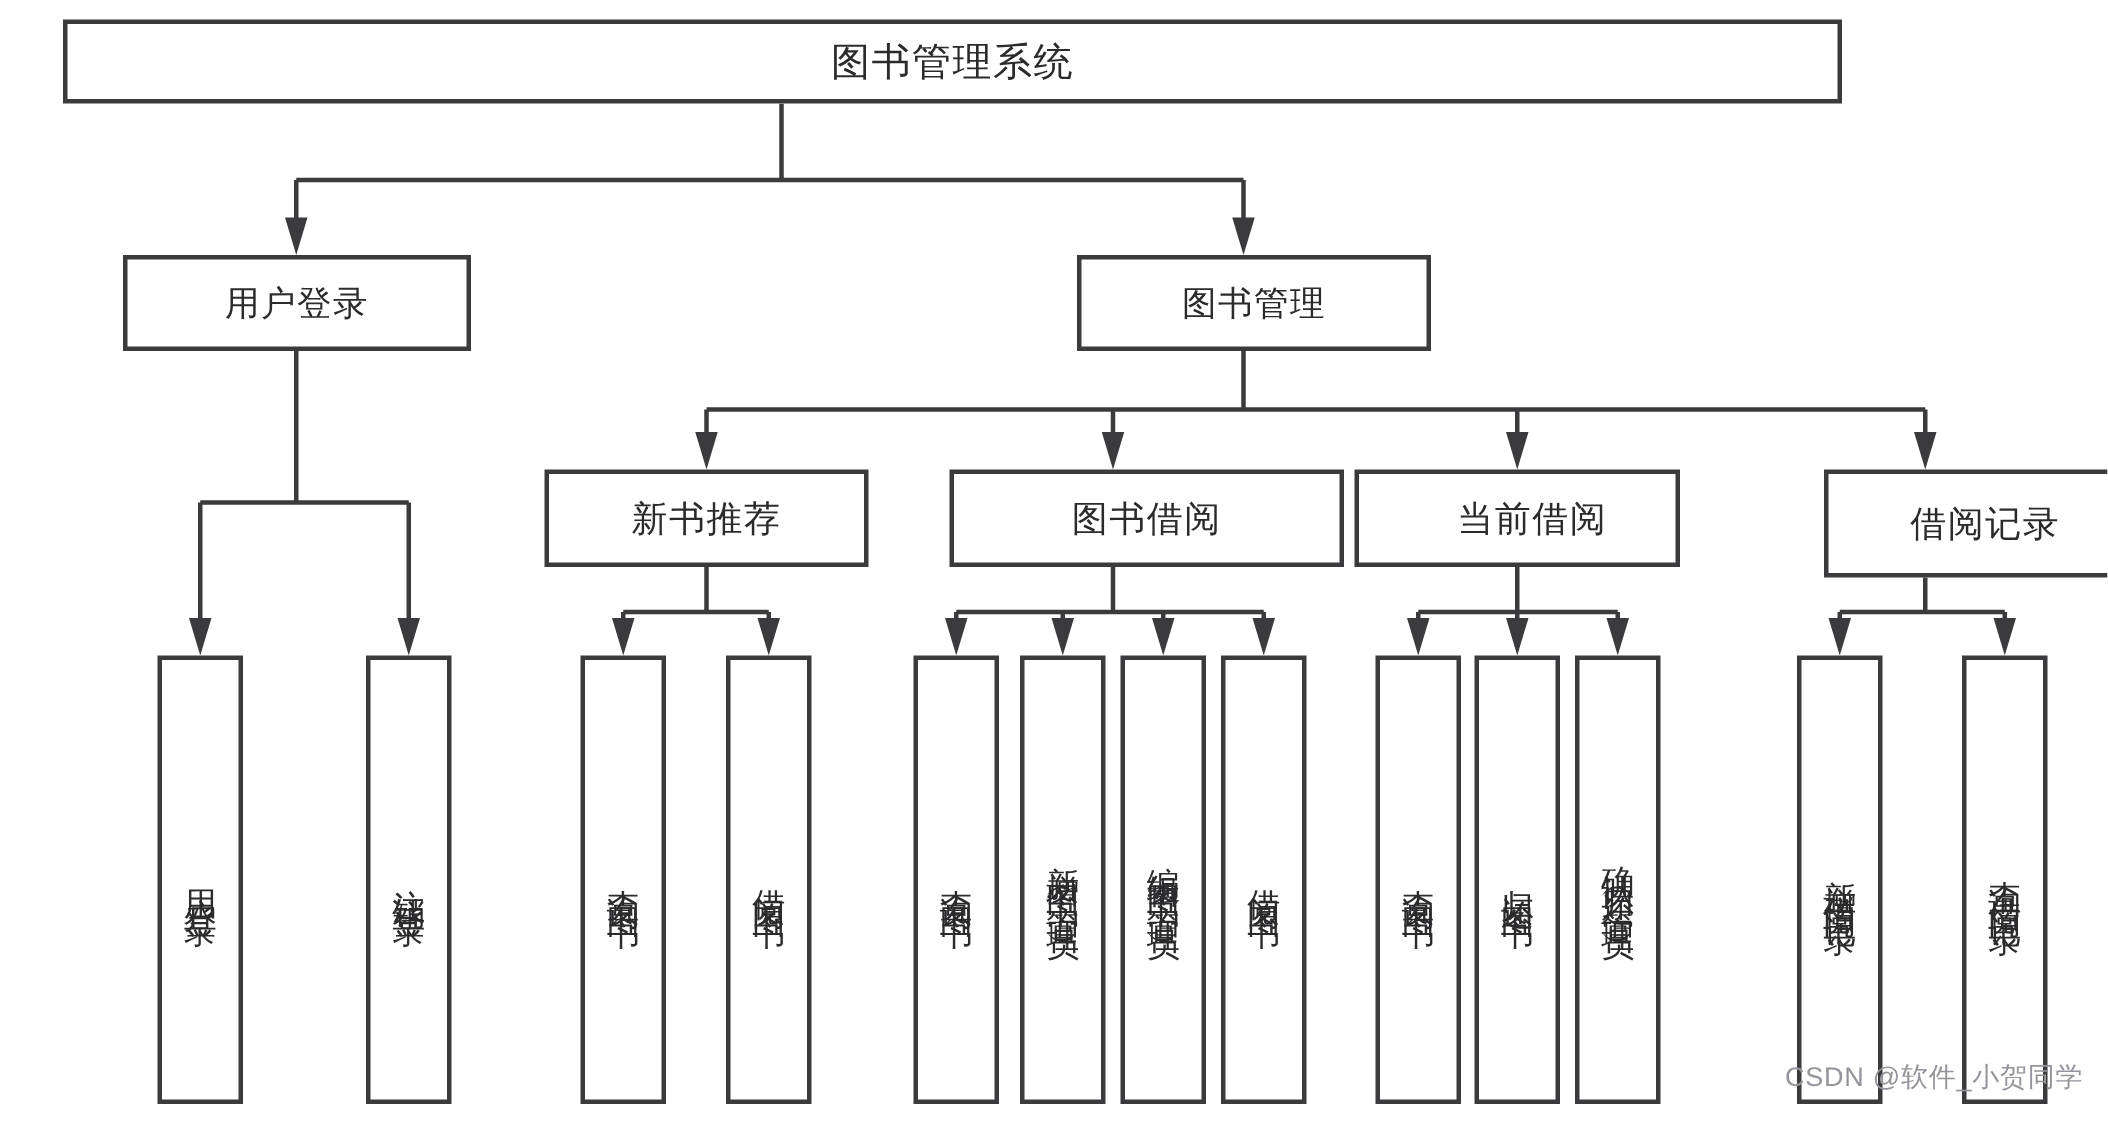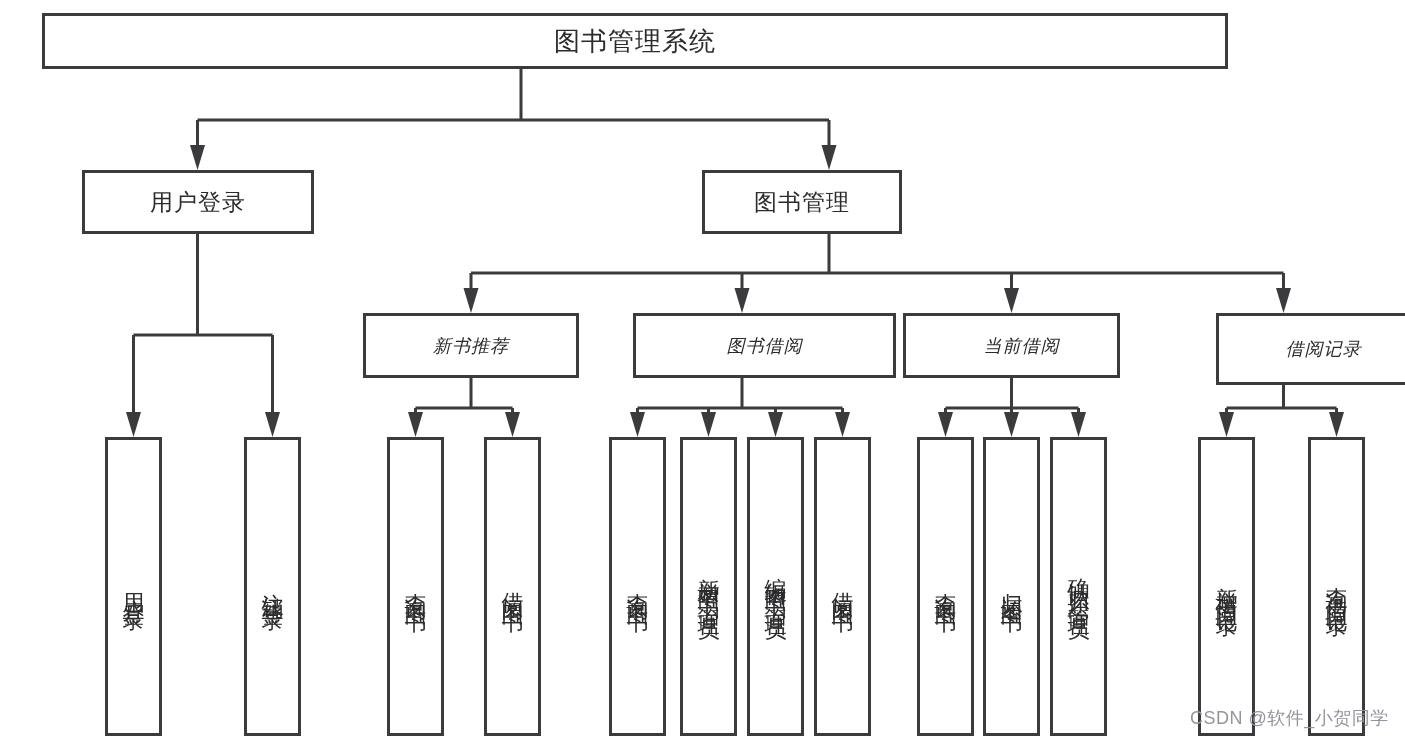--- a/index.html
+++ b/index.html
@@ -24,21 +24,21 @@
     box-sizing:border-box;
     border:3px solid var(--line);
     background:var(--bg);
     display:flex;align-items:center;justify-content:center;
     color:var(--text);
     text-align:center;
     white-space:nowrap;
   }
   .lv1{font-size:26px;letter-spacing:1px;}
   .lv2{font-size:23px;letter-spacing:1px;}
-  .lv3{font-size:18px;letter-spacing:1px;font-style:italic;}
+  .lv3{font-size:24px;letter-spacing:1px;}
   .leaf{border-width:3px;}
   .leaf .vtext{
     writing-mode:vertical-rl;
     text-orientation:mixed;
     font-size:22px;
     letter-spacing:6px;
     line-height:1;
   }
   .watermark{
     position:absolute;
@@ -89,21 +89,21 @@
       <polygon points="1004,412 1019,412 1011.5,437"></polygon>
       <polygon points="1071,412 1086,412 1078.5,437"></polygon>
       <polygon points="1219,412 1234,412 1226.5,437"></polygon>
       <polygon points="1329,412 1344,412 1336.5,437"></polygon>
     </g>
   </svg>
 
   <div class="box lv1" style="left:22px;top:13px;width:1186px;height:56px;margin-left:20px;">图书管理系统</div>
 
   <div class="box lv2" style="left:82px;top:170px;width:232px;height:64px;">用户登录</div>
-  <div class="box lv2" style="left:702px;top:170px;width:200px;height:64px;">图书管理</div>
+  <div class="box lv2" style="left:718px;top:170px;width:236px;height:64px;">图书管理</div>
 
   <div class="box lv3" style="left:363px;top:313px;width:216px;height:65px;">新书推荐</div>
   <div class="box lv3" style="left:633px;top:313px;width:263px;height:65px;">图书借阅</div>
   <div class="box lv3" style="left:903px;top:313px;width:217px;height:65px;padding-left:20px;">当前借阅</div>
   <div class="box lv3" style="left:1216px;top:313px;width:215px;height:72px;">借阅记录</div>
 
   <div class="box leaf" style="left:105px;top:437px;width:57px;height:299px;">
     <span class="vtext">用户登录</span>
   </div>
   <div class="box leaf" style="left:244px;top:437px;width:57px;height:299px;">

